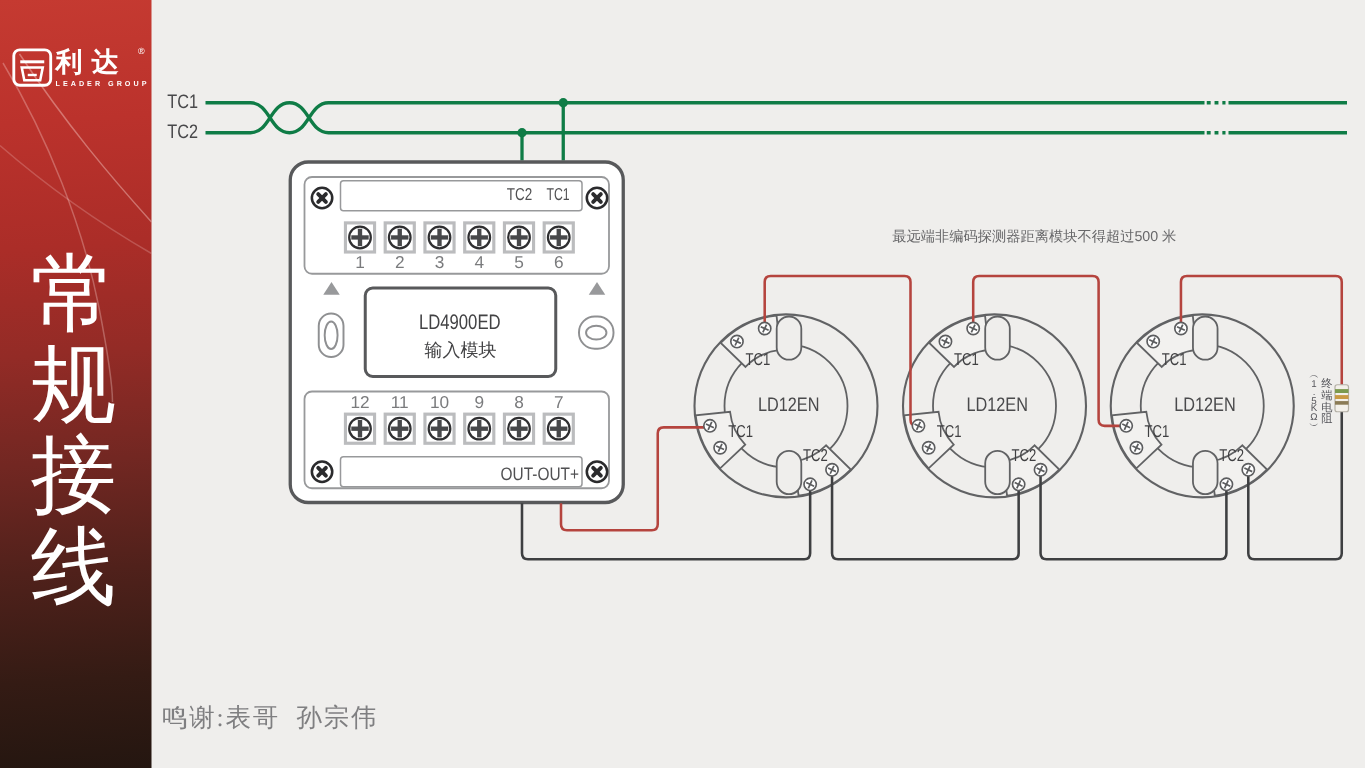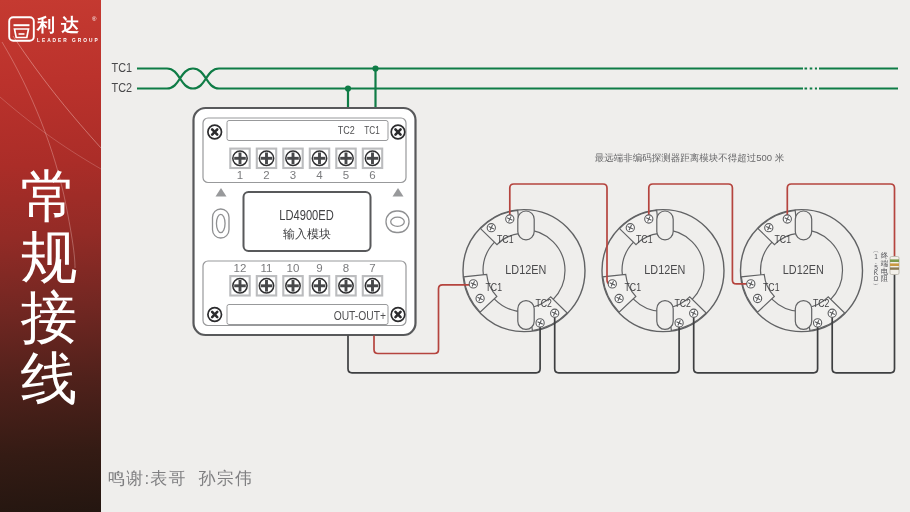--- a/index.html
+++ b/index.html
@@ -4,31 +4,31 @@
 <style>
   html,body{margin:0;padding:0;}
   body{width:910px;height:512px;overflow:hidden;position:relative;background:#efeeec;
        font-family:"Liberation Sans",sans-serif;}
   #stage{position:absolute;left:0;top:0;width:910px;height:512px;}
 
   
   #sidebar{position:absolute;left:0;top:0;width:101px;height:512px;
     background:linear-gradient(176deg,#c53a31 0%,#bb322c 16%,#ab2d28 32%,#932b26 46%,#722722 60%,#50211b 74%,#341b14 88%,#241610 100%);}
   #sidebar svg{position:absolute;left:0;top:0;}
-  #side-logo{position:absolute;left:8px;top:16px;width:90px;height:30px;text-align:right;}
+  #side-logo{position:absolute;left:8px;top:32px;width:90px;height:30px;text-align:right;}
   #side-logo .cn{position:absolute;left:29px;top:0px;color:#fff;font-size:18px;font-weight:bold;
     letter-spacing:6px;line-height:1;font-family:"Liberation Sans",sans-serif;}
   #side-logo .reg{position:absolute;left:84px;top:0px;color:#fff;font-size:6px;}
   #side-logo .en{position:absolute;left:29px;top:22px;color:#fff;font-size:4.8px;font-weight:bold;letter-spacing:2px;white-space:nowrap;}
   #side-title{position:absolute;left:0;top:166px;width:98px;text-align:center;}
   #side-title span{color:#fff;font-size:57px;line-height:60.5px;display:block;}
   #side-title span div{height:60.5px;}
 
   
-  #credit{position:absolute;left:108px;top:466.5px;font-size:17px;color:#7f7f81;letter-spacing:1.2px;white-space:pre;}
+  #credit{position:absolute;left:108px;top:466.5px;font-size:17px;color:#7f7f81;letter-spacing:1.2px;white-space:pre;font-family:Liberation Serif, serif;}
   #brand{position:absolute;left:790px;top:466px;width:120px;height:26px;}
   #brand .txt{position:absolute;left:26px;top:3.5px;font-size:14.5px;font-weight:bold;color:#4b423c;letter-spacing:0.3px;}
   #brand .reg{position:absolute;left:20px;top:1px;font-size:6px;color:#4b423c;}
 
   
   #res-label{position:absolute;right:21px;top:248px;display:flex;flex-direction:row;align-items:center;}
   #res-label div{color:#55555a;text-align:center;}
   #res-label .val{font-size:6.5px;line-height:5.6px;width:8px;}
   #res-label .name{font-size:7.5px;line-height:7.9px;width:9px;}
 

